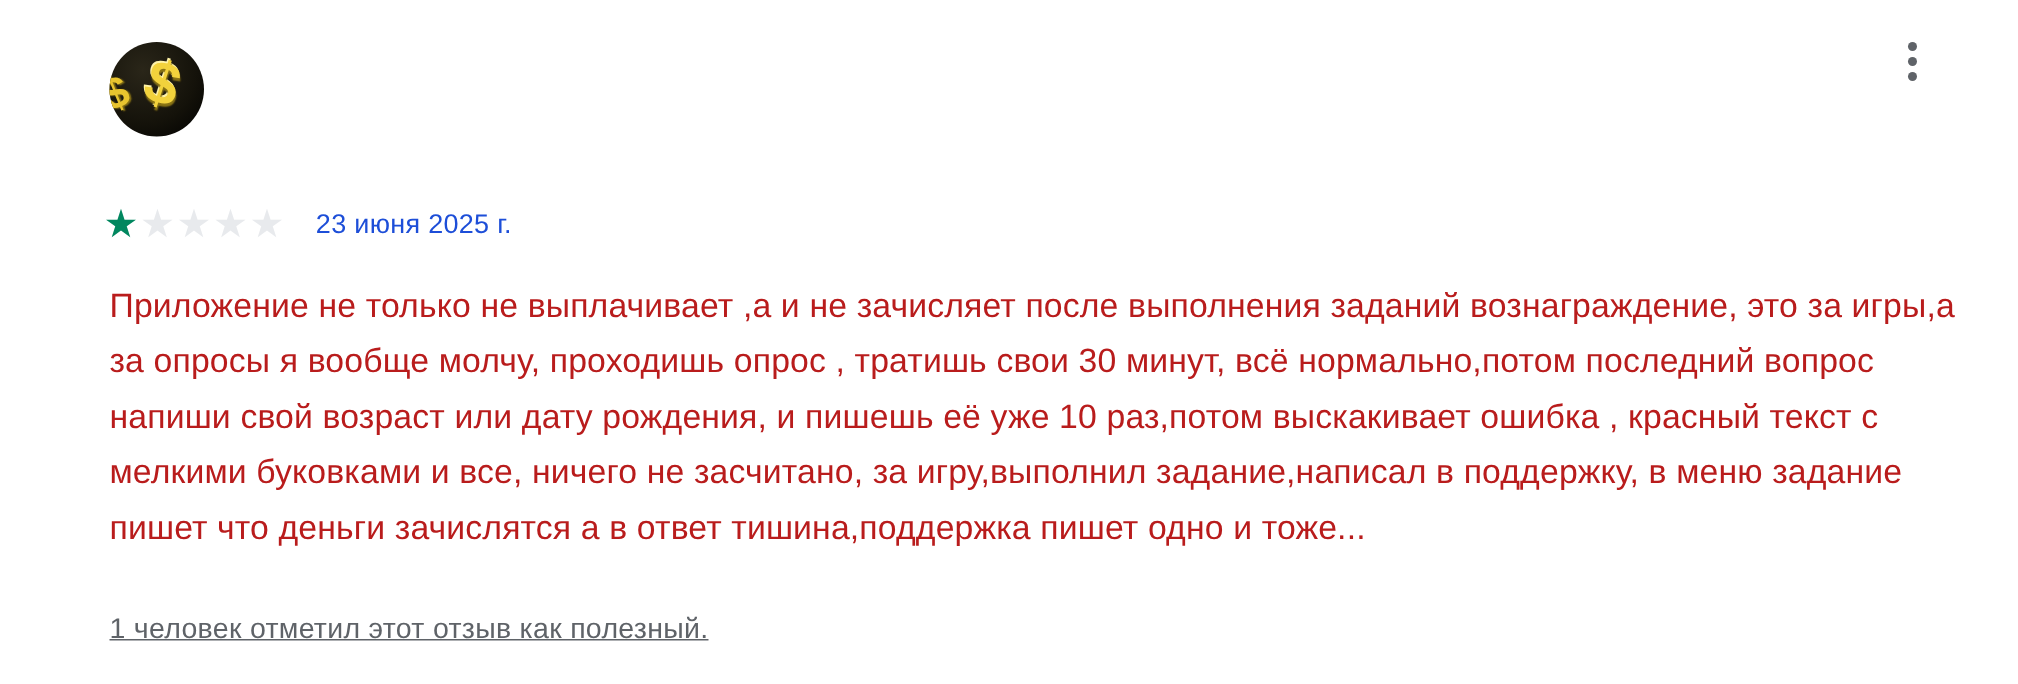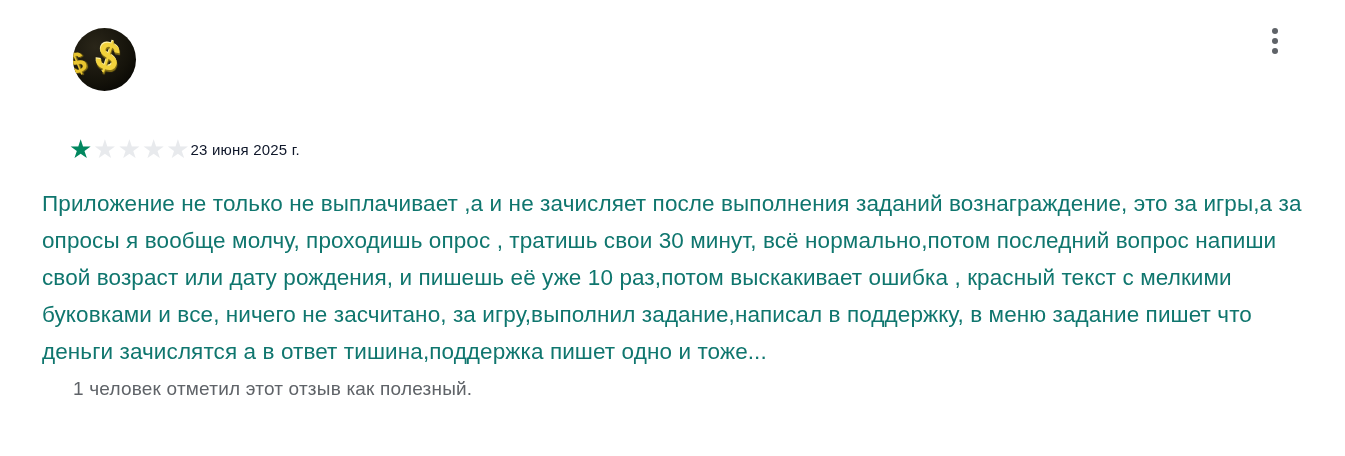--- a/index.html
+++ b/index.html
@@ -71,43 +71,45 @@
     align-items: center;
     padding-left: 69px;
     margin-top: 44px;
     height: 28px;
   }
   .stars { display: flex; align-items: center; letter-spacing: 1px; }
   .star { font-size: 26px; line-height: 26px; }
   .star.filled { color: #01875f; }
   .star.empty  { color: #e8eaed; }
   .review-date {
-    font-size: 15px;
-    color: #0f172a;
+    margin-left: 20px;
+    font-size: 18px;
+    color: #1d4ed8;
     letter-spacing: 0.2px;
   }
 
   
   .review-body {
     margin-top: 22px;
-    padding-left: 42px;
+    padding-left: 73px;
     width: 1310px;
     font-size: 22.5px;
     line-height: 37px;
-    color: #0f766e;
+    color: #b91c1c;
     letter-spacing: 0.1px;
   }
 
   
   .helpful-note {
-    margin-top: 8px;
+    margin-top: 39px;
     padding-left: 73px;
     font-size: 19px;
     color: #5f6368;
     letter-spacing: 0.2px;
+    text-decoration: underline;
   }
 </style>
 </head>
 <body>
 
 <div class="review-card">
 
   <div class="header">
     <div class="avatar">
       <span class="dollar-side">$</span>

